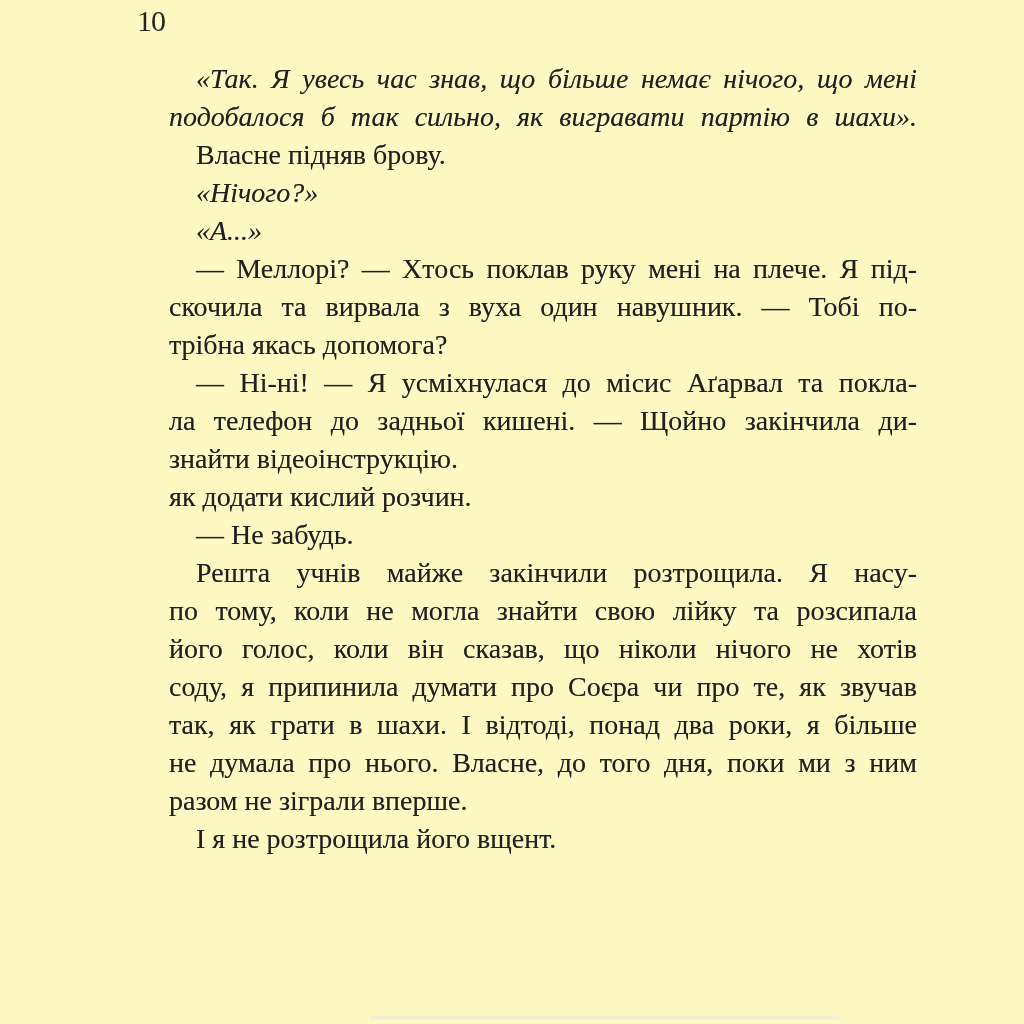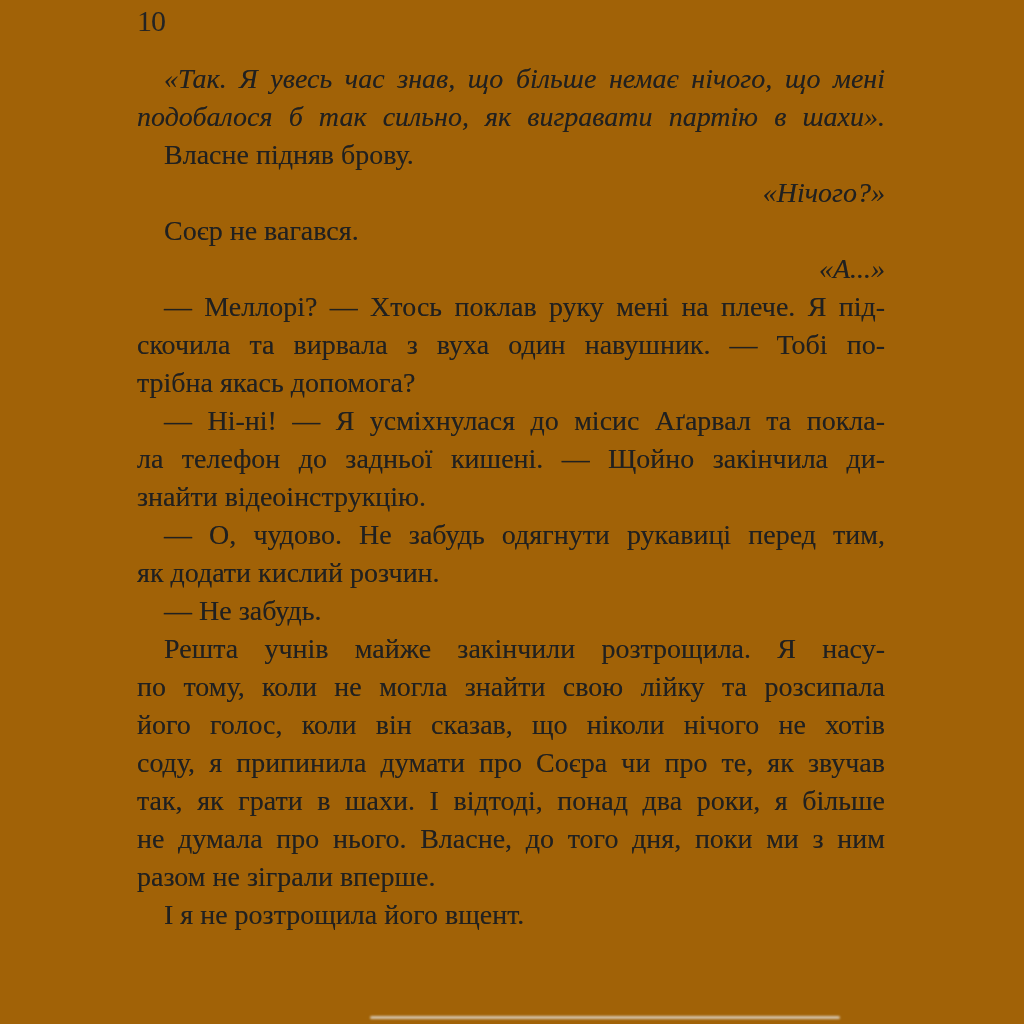--- a/index.html
+++ b/index.html
@@ -13,21 +13,21 @@
     font-family: "Liberation Serif", "DejaVu Serif", serif;
     color: #1f1f1f;
     overflow: hidden;
     position: relative;
   }
   .page {
     position: absolute;
     left: 0; top: 0;
     width: 1024px;
     height: 1024px;
-    background: #a16207;
+    background: #fef9c3;
   }
   .page-number {
     position: absolute;
     left: 137px;
     top: 4px;
     font-size: 30px;
     line-height: 34px;
     letter-spacing: -1px;
     color: #242424;
   }
@@ -43,21 +43,20 @@
   }
   .line {
     height: 38px;
     overflow: hidden;
   }
   .line.ind {
     text-indent: 27px;
   }
   .line.it {
     font-style: italic;
-    text-align: right;
   }
   .line.j {
     text-align: justify;
   }
   .line.j::after {
     content: "";
     display: inline-block;
     width: 100%;
     height: 0;
   }
@@ -72,34 +71,32 @@
     filter: blur(1px);
     border-radius: 2px;
   }
 </style>
 </head>
 <body style="background: rgb(255, 255, 255);">
 
 <div class="page">
   <div class="page-number">10</div>
 
-  <div class="text-block" id="text-block" style="color: rgb(32, 32, 32);">
+  <div class="text-block" id="text-block" style="color: rgb(32, 32, 32); margin-left: 32px;">
       <div class="line it ind j">«Так. Я увесь час знав, що більше немає нічого, що мені</div>
       <div class="line it j">подобалося б так сильно, як вигравати партію в шахи».</div>
       <div class="line ind">Власне підняв брову.</div>
       <div class="line it ind">«Нічого?»</div>
-      <div class="line ind">Соєр не вагався.</div>
       <div class="line it ind">«А...»</div>
       <div class="line ind j">— Меллорі? — Хтось поклав руку мені на плече. Я під-</div>
       <div class="line j">скочила та вирвала з вуха один навушник. — Тобі по-</div>
       <div class="line">трібна якась допомога?</div>
       <div class="line ind j">— Ні-ні! — Я усміхнулася до місис Аґарвал та покла-</div>
       <div class="line j">ла телефон до задньої кишені. — Щойно закінчила ди-</div>
       <div class="line">знайти відеоінструкцію.</div>
-      <div class="line ind j">— О, чудово. Не забудь одягнути рукавиці перед тим,</div>
       <div class="line">як додати кислий розчин.</div>
       <div class="line ind">— Не забудь.</div>
       <div class="line ind j">Решта учнів майже закінчили розтрощила. Я насу-</div>
       <div class="line j">по тому, коли не могла знайти свою лійку та розсипала</div>
       <div class="line j">його голос, коли він сказав, що ніколи нічого не хотів</div>
       <div class="line j">соду, я припинила думати про Соєра чи про те, як звучав</div>
       <div class="line j">так, як грати в шахи. І відтоді, понад два роки, я більше</div>
       <div class="line j">не думала про нього. Власне, до того дня, поки ми з ним</div>
       <div class="line">разом не зіграли вперше.</div>
       <div class="line ind">І я не розтрощила його вщент.</div>

